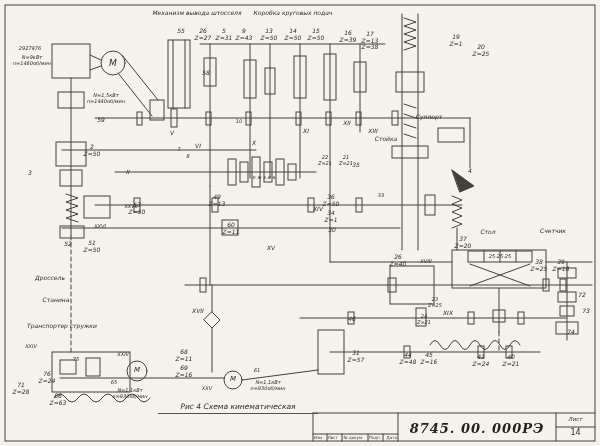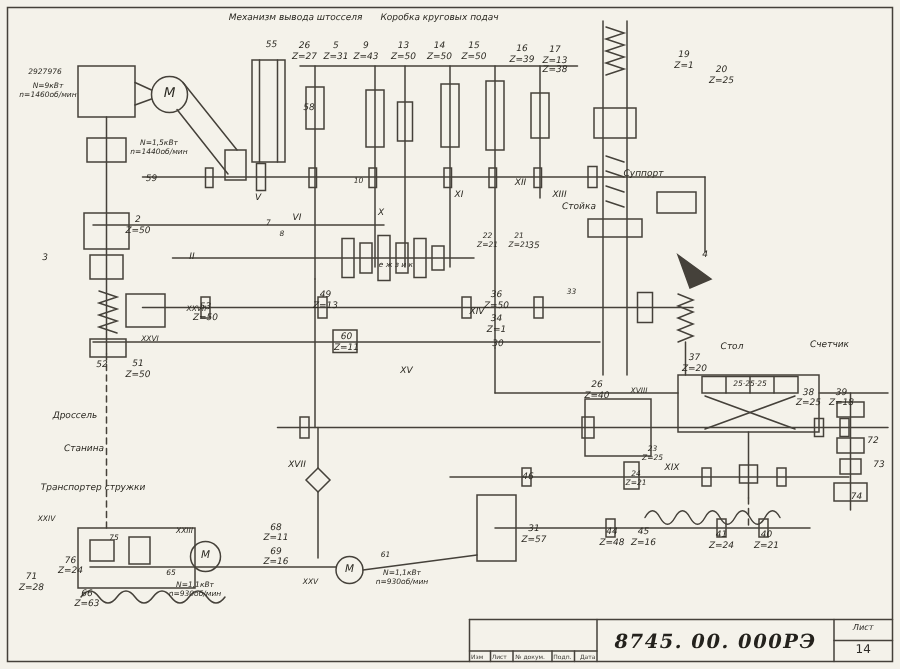--- a/index.html
+++ b/index.html
@@ -337,20 +337,21 @@
       <div class="lbl" style="left: 21px; top: 389px; font-size: 6px;">71
 Z=28</div>
       <div class="lbl" style="left: 47px; top: 378px; font-size: 6px;">76
 Z=24</div>
       <div class="lbl" style="left: 76px; top: 360px; font-size: 5px;">75</div>
       <div class="lbl" style="left: 58px; top: 400px; font-size: 6px;">66
 Z=63</div>
       <div class="lbl" style="left: 207px; top: 389px; font-size: 5px;">XXV</div>
     </div>
 
+  <div class="caption">Рис 4 Схема кинематическая</div>
 
   <div>
     <div class="tb-doc">8745. 00. 000РЭ</div>
     <div class="tb-sheet-label">Лист</div>
     <div class="tb-sheet-num">14</div>
     <div class="tb-cols">
       <span>Изм</span>
       <span>Лист</span>
       <span>№ докум.</span>
       <span>Подп.</span>

